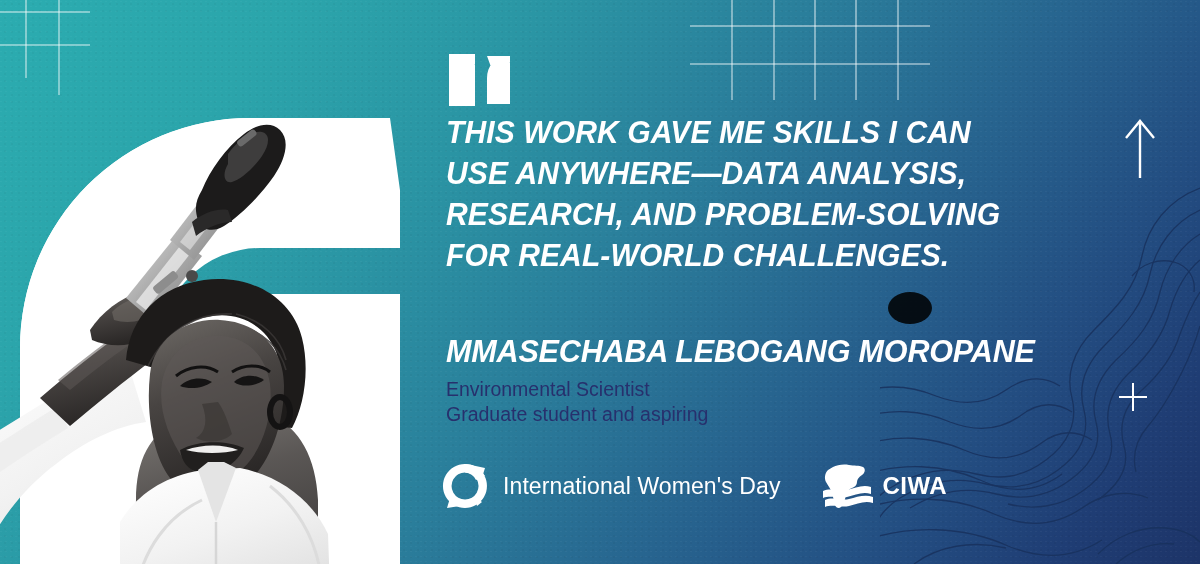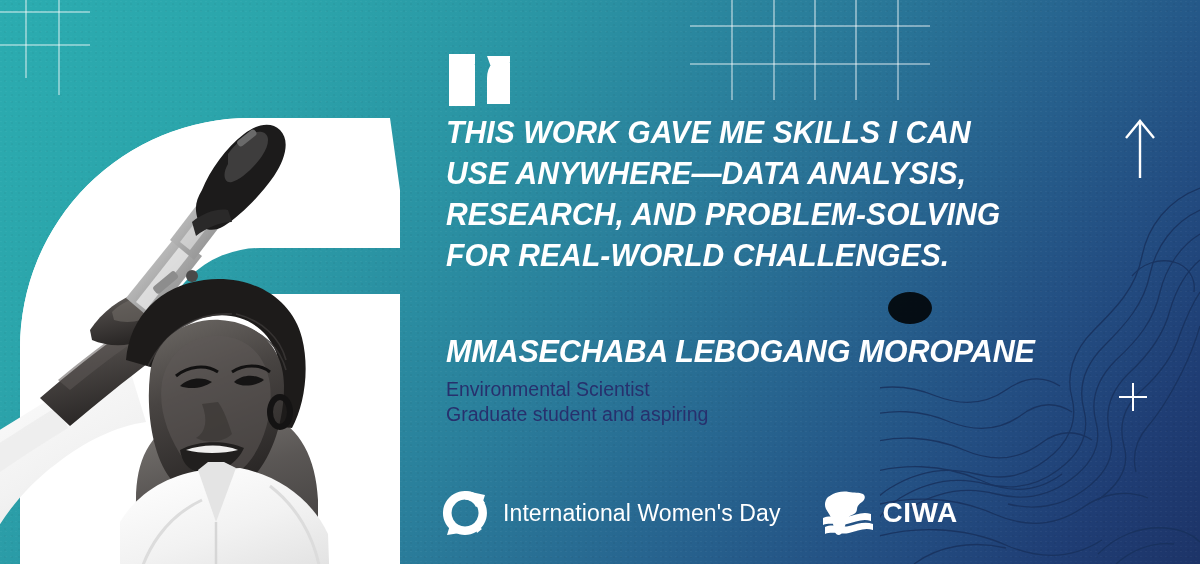--- a/index.html
+++ b/index.html
@@ -93,37 +93,37 @@
   }
 
   .person-role {
     position:absolute; left:446px; top:377px; width:480px;
     color:#27306d;
     font-size:19.5px; line-height:25px; font-weight:normal;
   }
   .person-role .ln { display:block; }
 
   
-  .logos { position:absolute; left:441px; top:488px; height:50px; display:flex; align-items:center; }
+  .logos { position:absolute; left:441px; top:461px; height:50px; display:flex; align-items:center; }
 
   .logo-iwd { display:flex; align-items:center; }
   .iwd-mark { width:48px; height:48px; }
   .iwd-mark path, .iwd-mark circle { fill:#ffffff; }
   .iwd-text {
     margin-left:14px; color:#ffffff;
     font-size:23px; font-weight:normal; letter-spacing:.1px;
     white-space:nowrap;
   }
 
   .logo-ciwa { display:flex; align-items:center; margin-left:40px; }
   .ciwa-mark { width:56px; height:50px; }
   .ciwa-mark path { fill:#ffffff; }
   .ciwa-text {
     margin-left:6px; color:#ffffff;
-    font-size:28px; font-weight:bold; letter-spacing:.5px;
+    font-size:24px; font-weight:bold; letter-spacing:.5px;
     white-space:nowrap;
   }
 </style>
 </head>
 <body>
 
 <div class="card">
 
   <div class="noise"></div>
 

